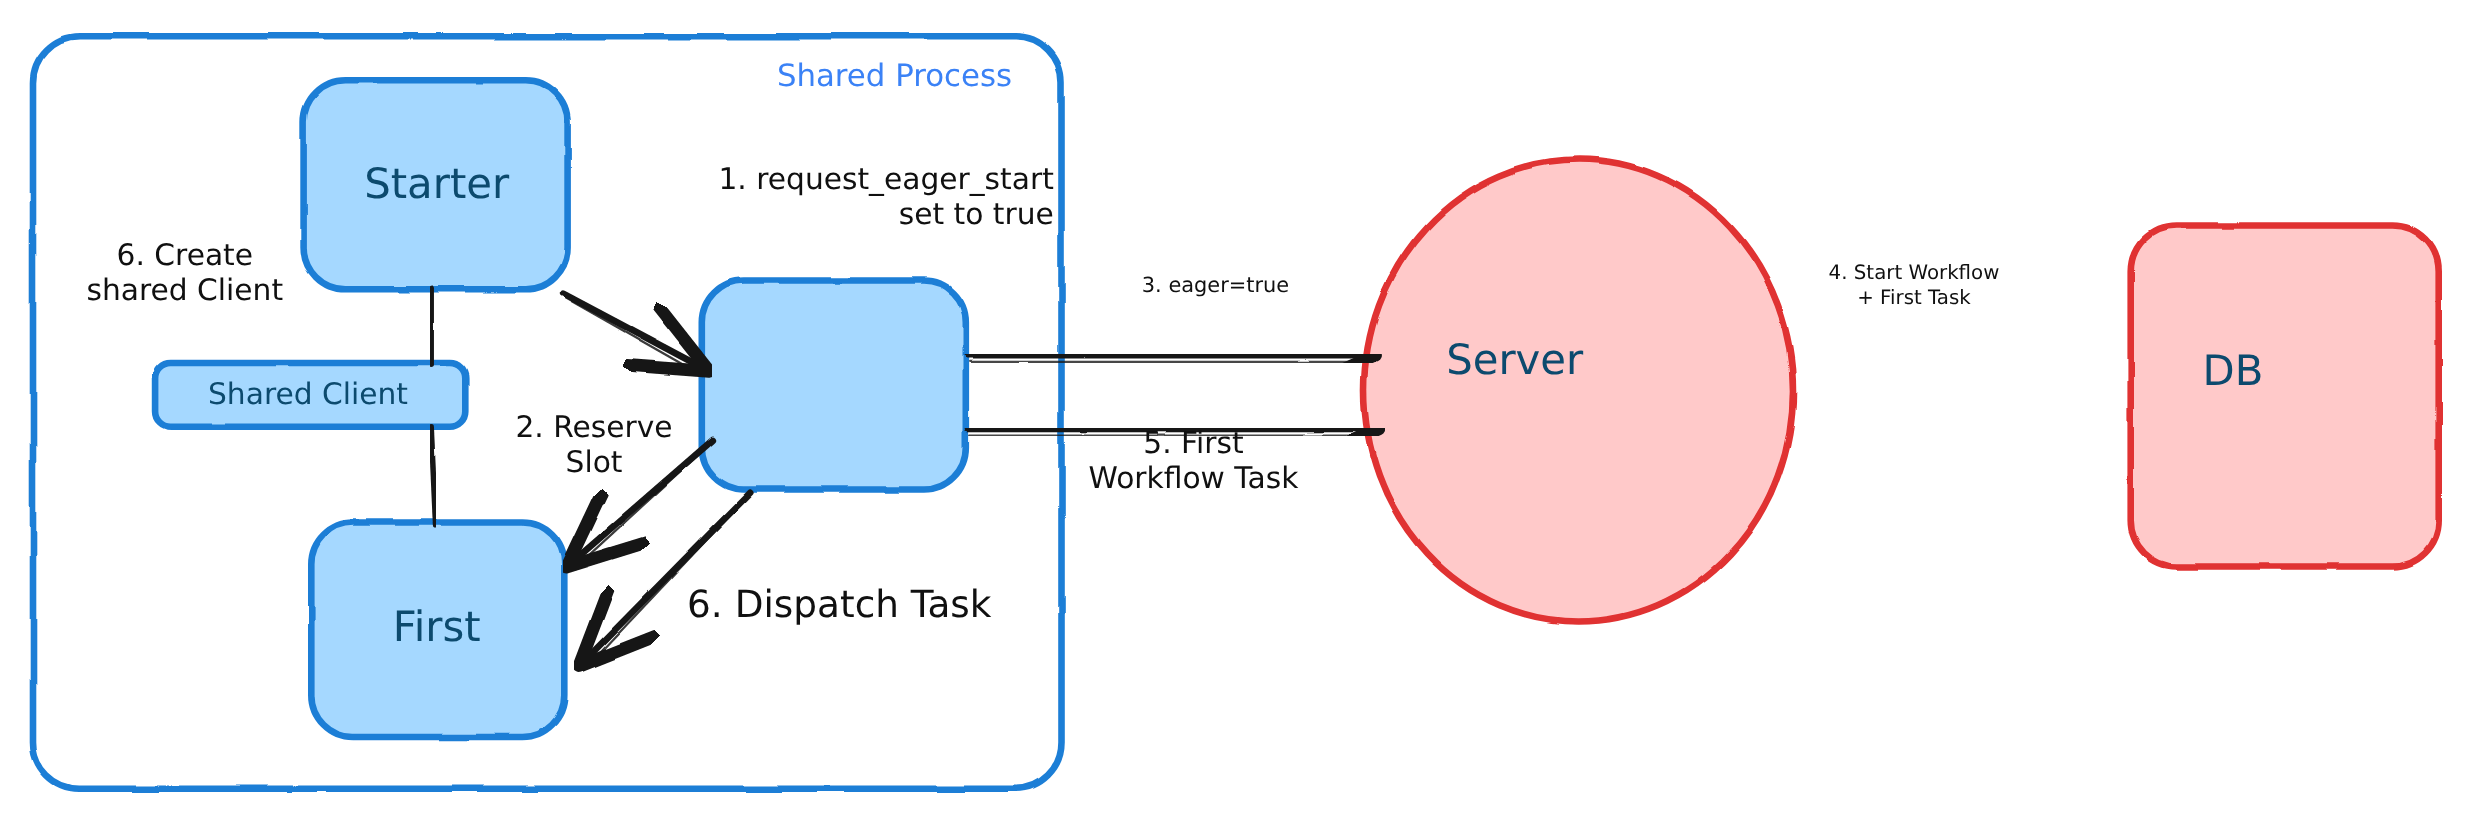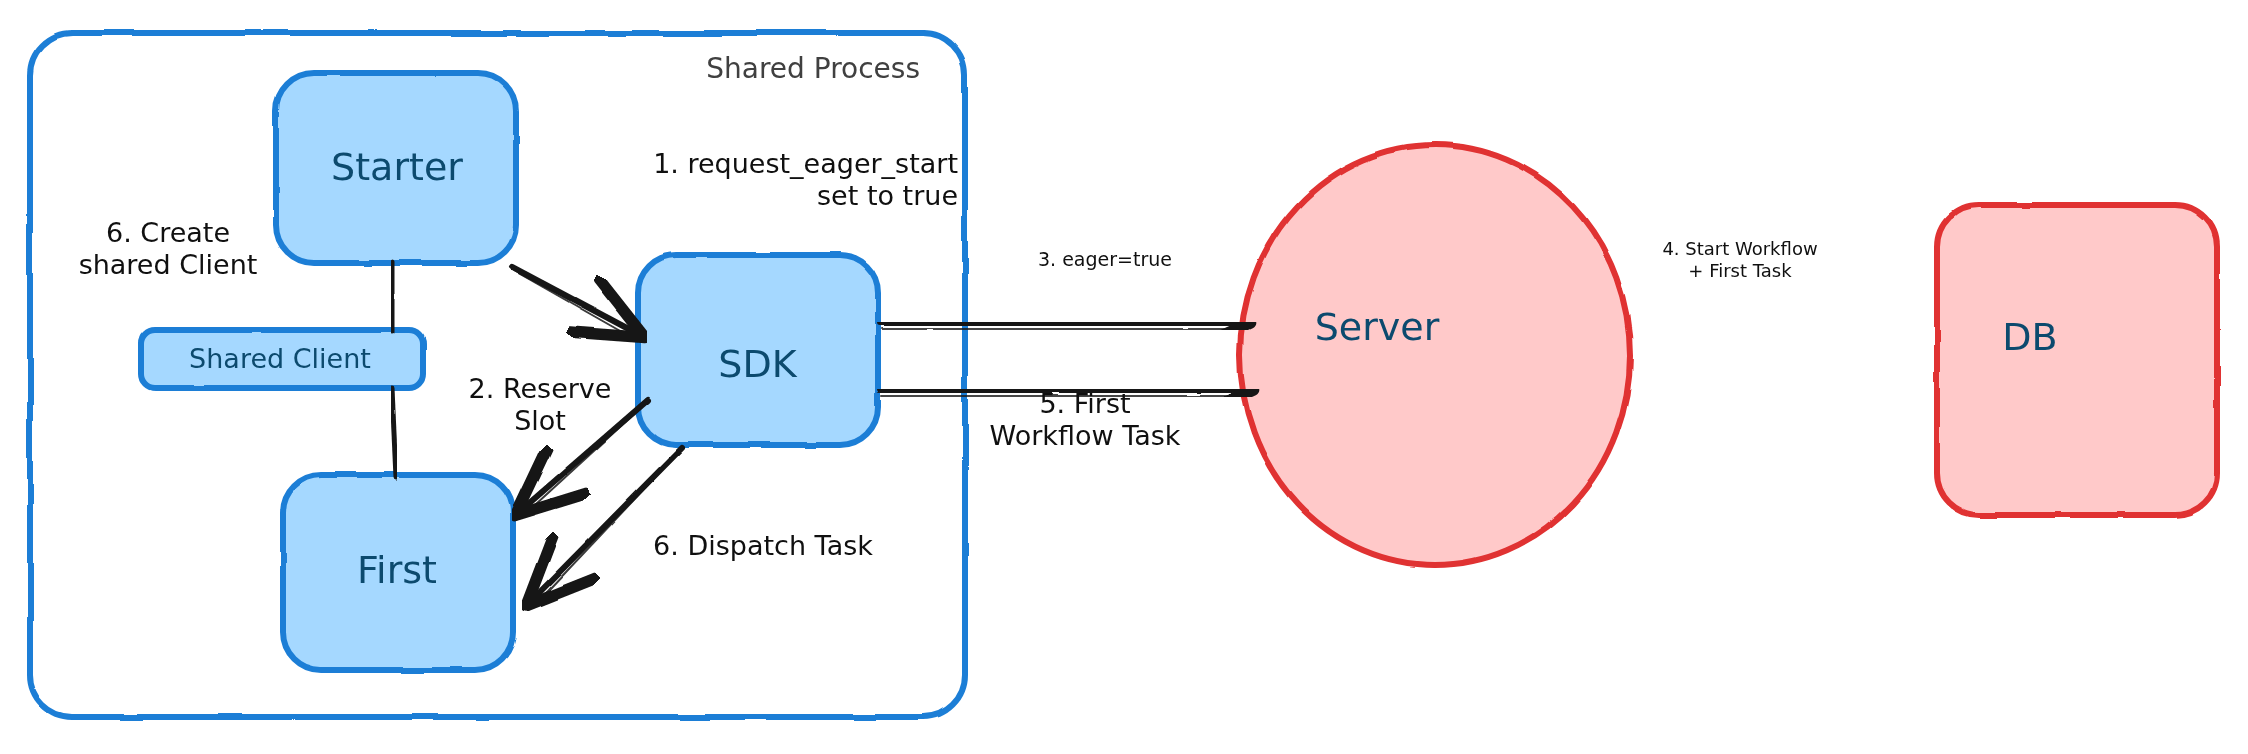--- a/index.html
+++ b/index.html
@@ -53,26 +53,26 @@
   .t-starter  { left: 282px; top: 78px;  width: 230px; height: 180px; font-size: 38px; }
   .t-sdk      { left: 640px; top: 290px; width: 235px; height: 150px; font-size: 38px; }
   .t-worker   { left: 282px; top: 478px; width: 230px; height: 185px; font-size: 38px; }
   .t-shared   { left: 140px; top: 333px; width: 280px; height: 52px;  font-size: 27px; }
   .t-server   { left: 1262px;top: 298px; width: 230px; height: 60px;  font-size: 38px; }
   .t-db       { left: 1930px;top: 308px; width: 200px; height: 60px;  font-size: 38px; }
 
   .l-create   { left: 38px;  top: 217px; width: 260px; font-size: 27px; }
   .l-req      { left: 538px; top: 148px; width: 420px; font-size: 27px; text-align: right; }
   .l-reserve  { left: 440px; top: 373px; width: 200px; font-size: 27px; }
-  .l-dispatch { left: 608px; top: 530px; width: 310px; font-size: 27px; }
+  .l-dispatch { left: 608px; top: 530px; width: 310px; font-size: 34px; }
   .l-eager    { left: 955px; top: 248px; width: 300px; font-size: 19px; }
   .l-first    { left: 930px; top: 388px; width: 310px; font-size: 27px; }
   .l-startwf  { left: 1580px;top: 238px; width: 320px; font-size: 18px; }
 
-  .g-shared   { left: 480px; top: 52px;  width: 440px; font-size: 28px; color: #404040; }
+  .g-shared   { left: 480px; top: 52px;  width: 440px; font-size: 28px; color: #3b82f6; }
 </style>
 </head>
 <body>
 
 <div id="canvas">
 
   <svg id="svg-layer" viewBox="0 0 2248 754" xmlns="http://www.w3.org/2000/svg">
     <defs>
       <filter id="rough" x="-5%" y="-5%" width="110%" height="110%">
         <feTurbulence type="fractalNoise" baseFrequency="0.028" numOctaves="2" seed="7" result="noise"></feTurbulence>
@@ -149,21 +149,20 @@
       <path d="M1622,348 L1928,348" fill="none" stroke="#151515" stroke-width="6" stroke-linecap="round" marker-end="url(#arrowBlack)"></path>
     </g>
   </svg>
 
   <div class="group-label g-shared">Shared Process</div>
 
   <div class="node-label t-starter">Starter</div>
 
   <div class="node-label t-shared">Shared Client</div>
 
-  <div class="node-label t-sdk">SDK</div>
 
   <div class="node-label t-worker">First</div>
 
   <div class="node-label t-server">Server</div>
 
   <div class="node-label t-db">DB</div>
 
   <div class="edge-label l-create">6. Create
 shared Client</div>
 

